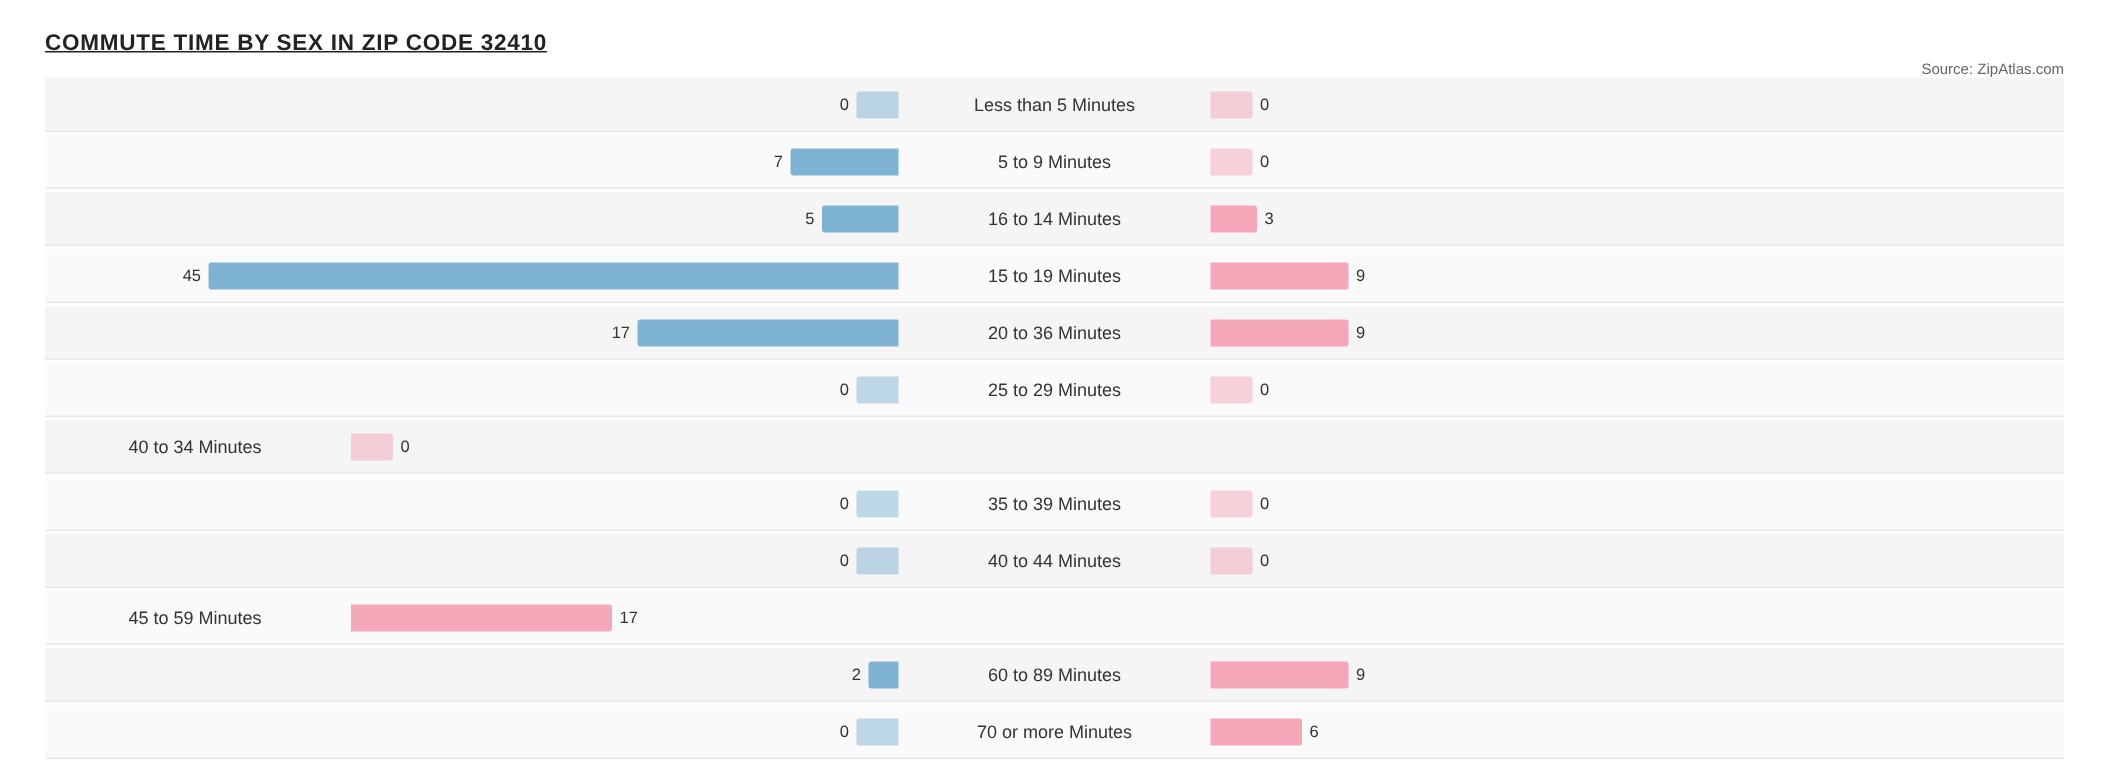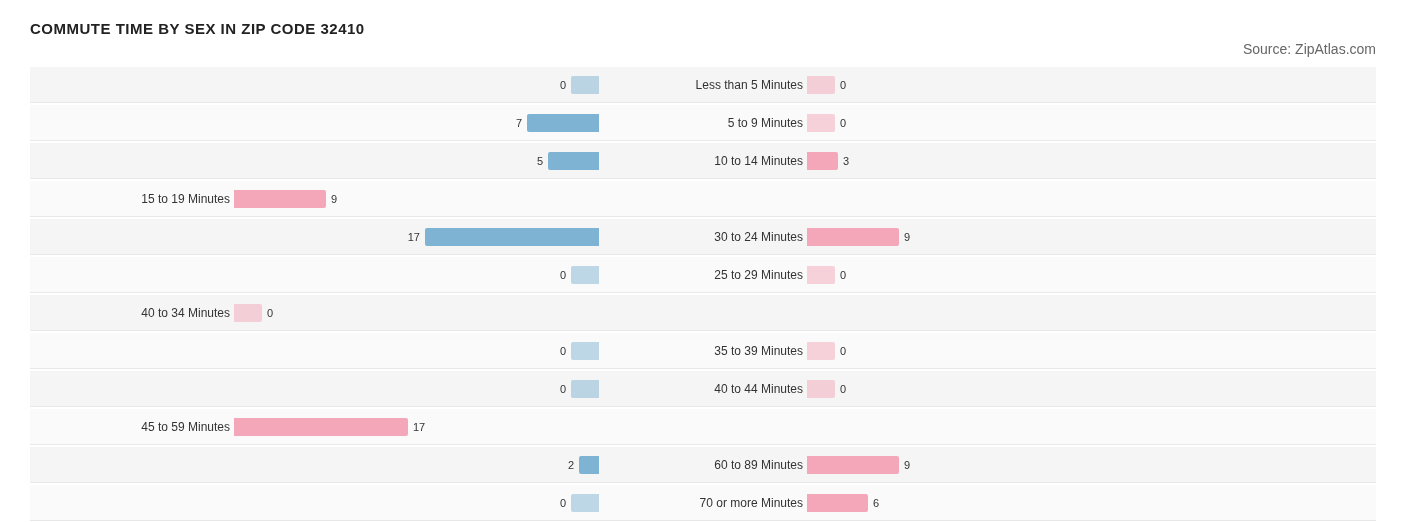--- a/index.html
+++ b/index.html
@@ -10,26 +10,26 @@
       min-height: 522px;
       padding: 20px 30px 30px 30px;
     }
     .chart-title {
       font-size: 15px;
       font-weight: bold;
       text-transform: uppercase;
       letter-spacing: 0.5px;
       color: #222;
       margin-bottom: 4px;
+      text-decoration: underline;
     }
     .source-line {
-      font-size: 14px;
+      font-size: 10px;
       color: #666;
       text-align: right;
-      margin-bottom: 10px;
     }
     .chart-area {
       width: 100%;
     }
     .bar-row {
       display: flex;
       align-items: center;
       height: 36px;
       border-bottom: 1px solid #e8e8e8;
       background: #fafafa;
@@ -50,21 +50,21 @@
     .female-side {
       flex: 1;
       display: flex;
       align-items: center;
       padding-left: 4px;
       position: relative;
       height: 100%;
     }
     .label-center {
       width: 200px;
-      text-align: right;
+      text-align: center;
       font-size: 12px;
       color: #333;
       flex-shrink: 0;
       z-index: 2;
     }
     .male-bar-container {
       display: flex;
       align-items: center;
       justify-content: flex-end;
       width: 100%;
@@ -139,45 +139,51 @@
         </div>
       </div>
     </div>
     <div class="bar-row">
       <div class="male-side">
         <div class="male-bar-container">
           <span class="male-value">5</span>
           <div class="male-bar" style="width:51px; opacity:1;"></div>
         </div>
       </div>
-      <div class="label-center">10 to 14 Minutes</div>
+      <div class="label-center">16 to 14 Minutes</div>
       <div class="female-side">
         <div class="female-bar-container">
           <div class="female-bar" style="width:31px; opacity:1;"></div>
           <span class="female-value">3</span>
         </div>
       </div>
     </div>
     <div class="bar-row">
+      <div class="male-side">
+        <div class="male-bar-container">
+          <span class="male-value">45</span>
+          <div class="male-bar" style="width:460px; opacity:1;"></div>
+        </div>
+      </div>
       <div class="label-center">15 to 19 Minutes</div>
       <div class="female-side">
         <div class="female-bar-container">
           <div class="female-bar" style="width:92px; opacity:1;"></div>
           <span class="female-value">9</span>
         </div>
       </div>
     </div>
     <div class="bar-row">
       <div class="male-side">
         <div class="male-bar-container">
           <span class="male-value">17</span>
           <div class="male-bar" style="width:174px; opacity:1;"></div>
         </div>
       </div>
-      <div class="label-center">30 to 24 Minutes</div>
+      <div class="label-center">20 to 36 Minutes</div>
       <div class="female-side">
         <div class="female-bar-container">
           <div class="female-bar" style="width:92px; opacity:1;"></div>
           <span class="female-value">9</span>
         </div>
       </div>
     </div>
     <div class="bar-row">
       <div class="male-side">
         <div class="male-bar-container">

